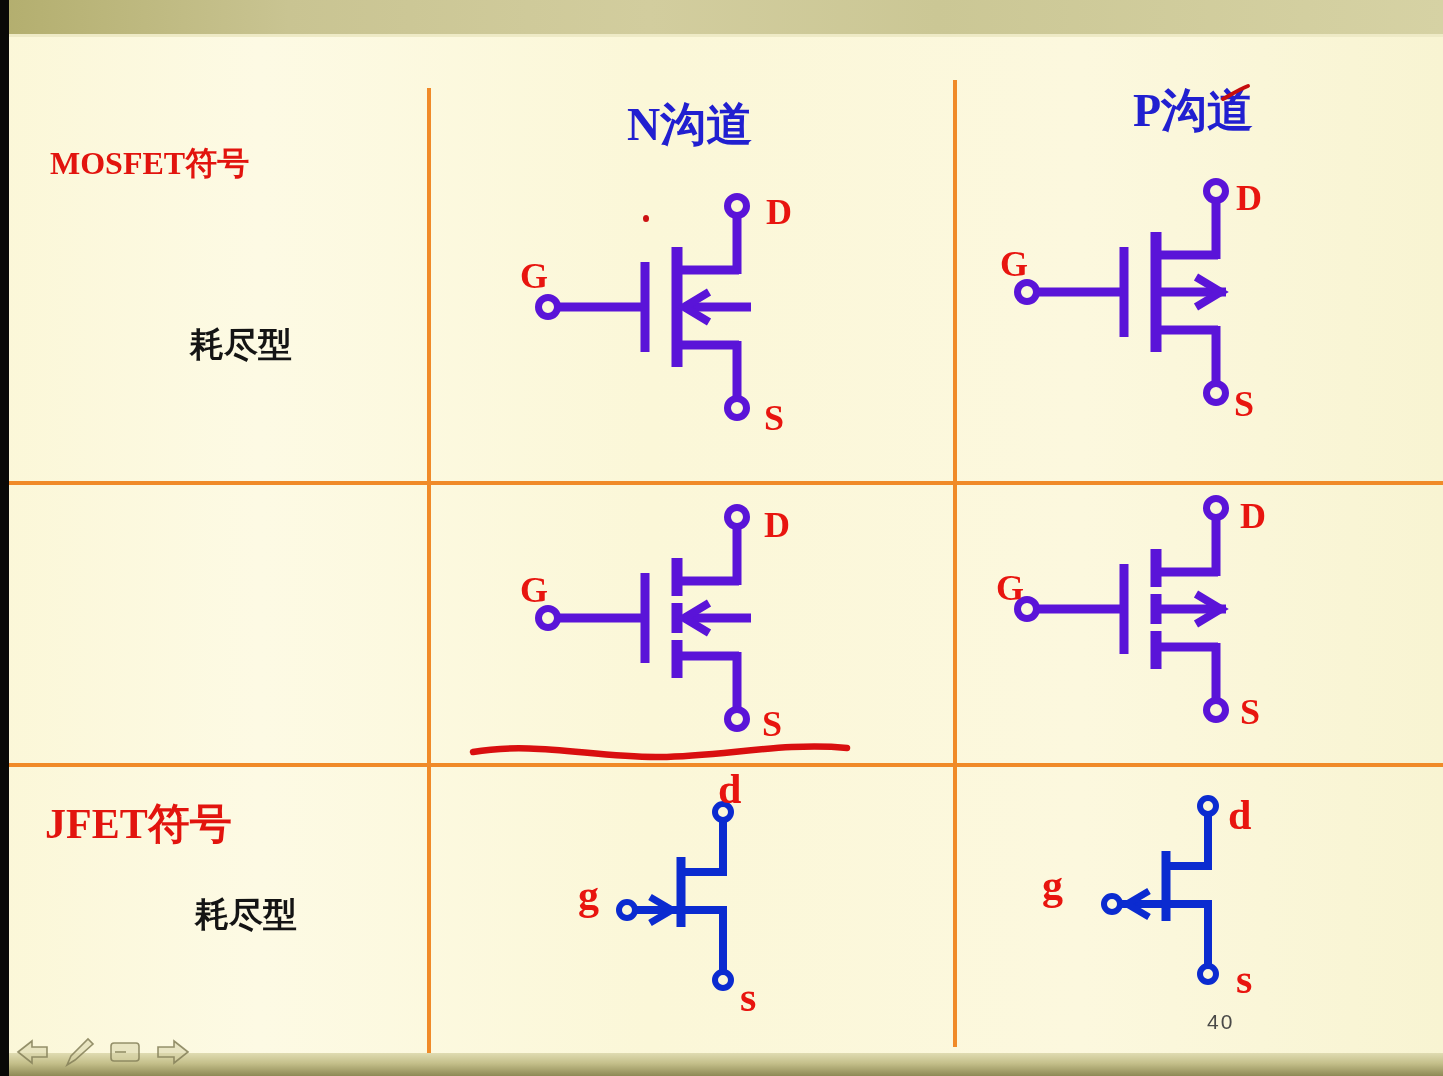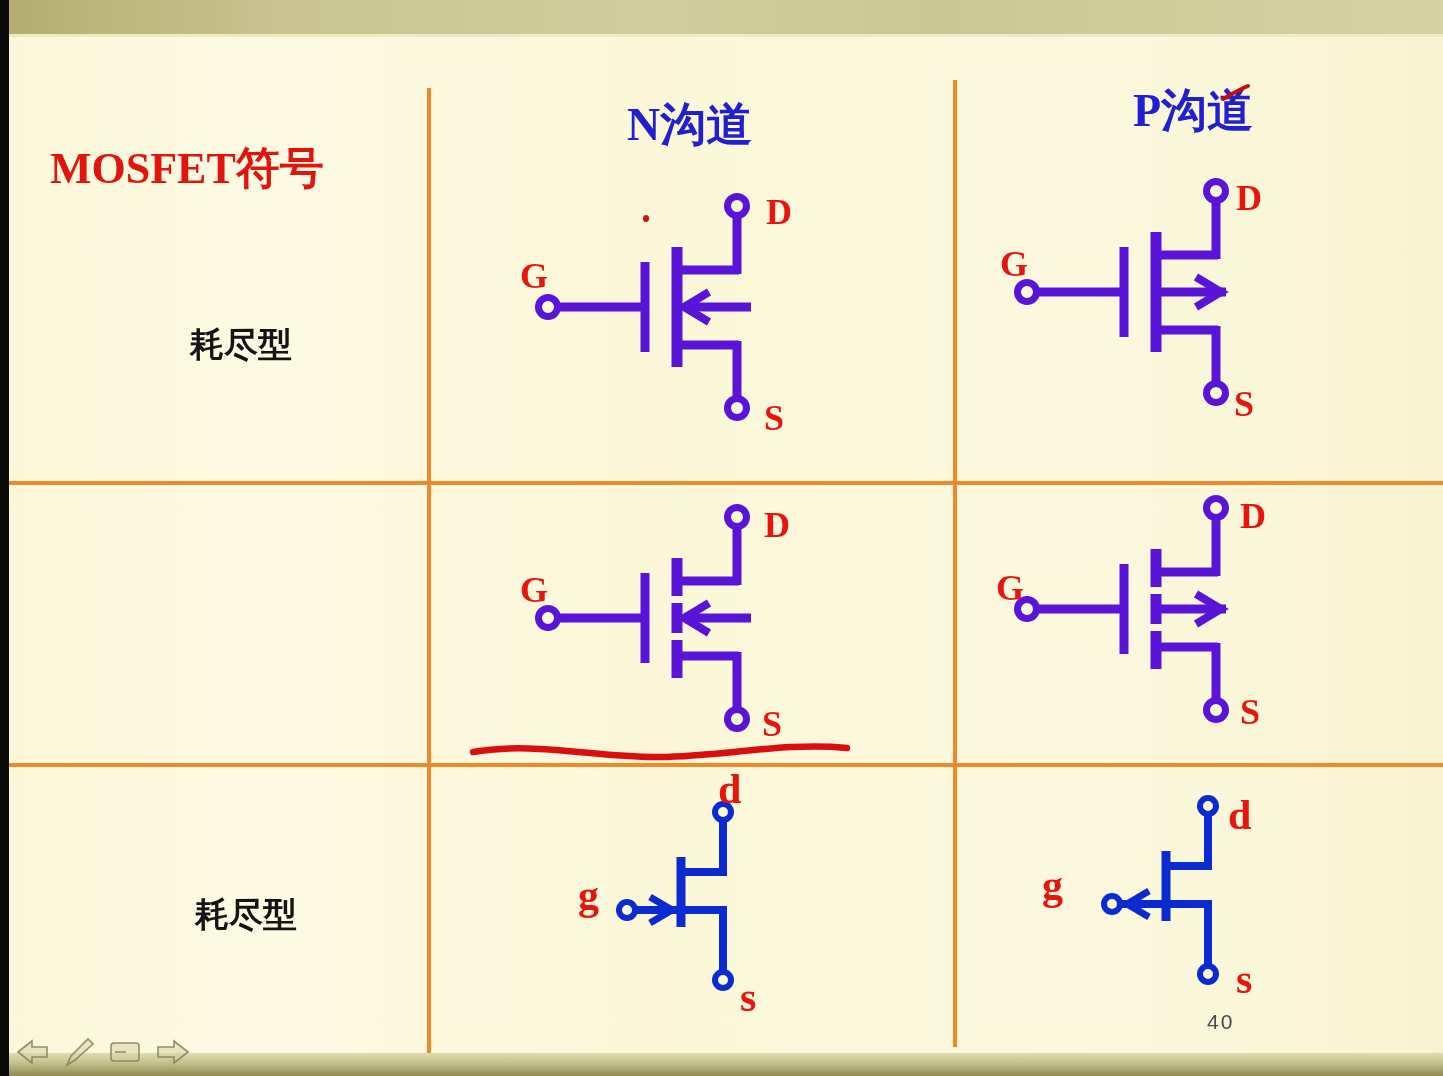--- a/index.html
+++ b/index.html
@@ -52,24 +52,25 @@
 
   <div class="top-bar"></div>
   <div class="bottom-bar"></div>
   <div class="left-strip"></div>
 
   <div class="gridline v1"></div>
   <div class="gridline v2"></div>
   <div class="gridline h1"></div>
   <div class="gridline h2"></div>
 
-  <div class="txt section-title" style="left:50px;top:147px;font-size:44px;">MOSFET符号</div>
+  <div class="txt section-title" style="left:50px;top:147px;font-size:32px;">MOSFET符号</div>
   <div class="txt col-header" style="left:627px;top:102px;">N沟道</div>
   <div class="txt col-header" style="left:1133px;top:88px;">P沟道</div>
   <div class="txt row-label" style="left:190px;top:328px;">耗尽型</div>
+  <div class="txt section-title" style="left:45px;top:803px;font-size:42px;">JFET符号</div>
   <div class="txt row-label" style="left:195px;top:898px;">耗尽型</div>
 
   <svg class="symbol" style="left:511px;top:190px;" width="290" height="245" viewBox="0 0 290 245">
     <g class="mosfet-stroke">
       <circle cx="37" cy="117" r="9.5" stroke-width="7"></circle>
       <path d="M48 117 H134" stroke-width="9"></path>
       <path d="M134 72 V162" stroke-width="9"></path>
       <path d="M166 57 V177" stroke-width="11"></path>
       <path d="M166 80 H228" stroke-width="9"></path>
       <path d="M226 84 V27" stroke-width="9"></path>

